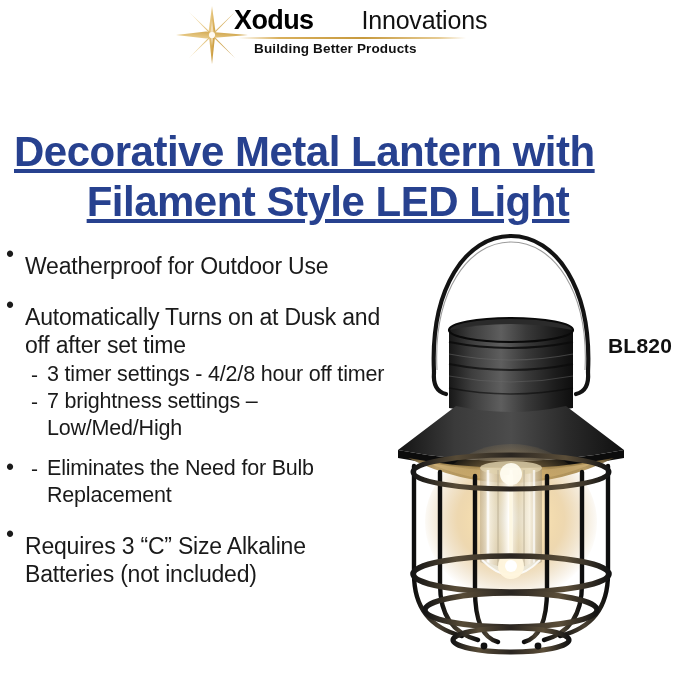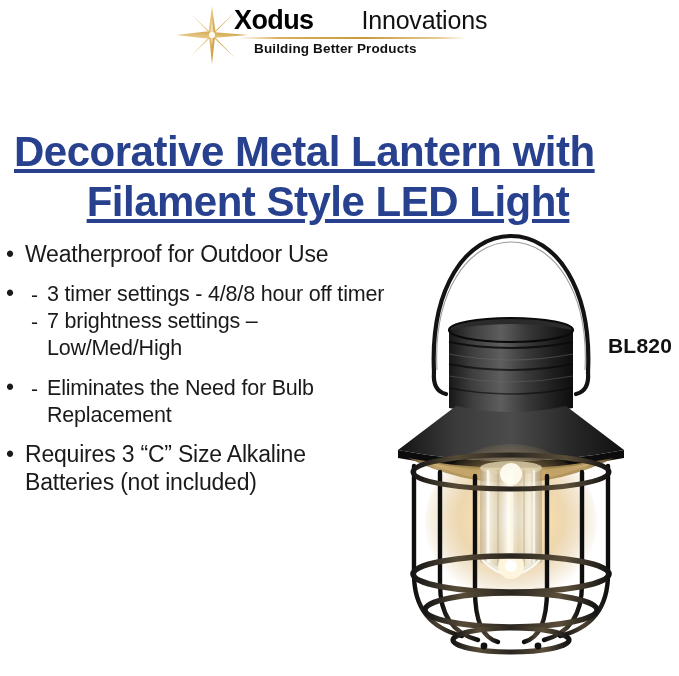--- a/index.html
+++ b/index.html
@@ -106,20 +106,21 @@
     line-height: 28px;
     color: #1a1a1a;
     text-align: left;
   }
   .feature-text {
     flex: 1 1 auto;
     font-size: 23px;
     line-height: 28px;
     color: #1a1a1a;
     letter-spacing: -0.2px;
+    margin-top: 12px;
   }
   .subitem-list {
     margin-top: 2px;
     margin-left: 6px;
   }
   .subitem {
     display: flex;
     align-items: flex-start;
   }
   .subitem-dash {
@@ -205,24 +206,25 @@
   <div class="feature-item">
     <span class="feature-bullet">•</span>
     <div class="feature-text-wrap">
       <div class="feature-text">Weatherproof for Outdoor Use</div>
     </div>
   </div>
 
   <div class="feature-item">
     <span class="feature-bullet">•</span>
     <div class="feature-text-wrap">
+      <div class="feature-text">Automatically Turns on at Dusk and off after set time</div>
       <div class="subitem-list">
         <div class="subitem">
           <span class="subitem-dash">-</span>
-          <span class="subitem-text">3 timer settings - 4/8/8 hour off timer</span>
+          <span class="subitem-text">3 timer settings - 4/2/8 hour off timer</span>
         </div>
         <div class="subitem">
           <span class="subitem-dash">-</span>
           <span class="subitem-text">7 brightness settings – Low/Med/High</span>
         </div>
       </div>
     </div>
   </div>
 
   <div class="feature-item">

